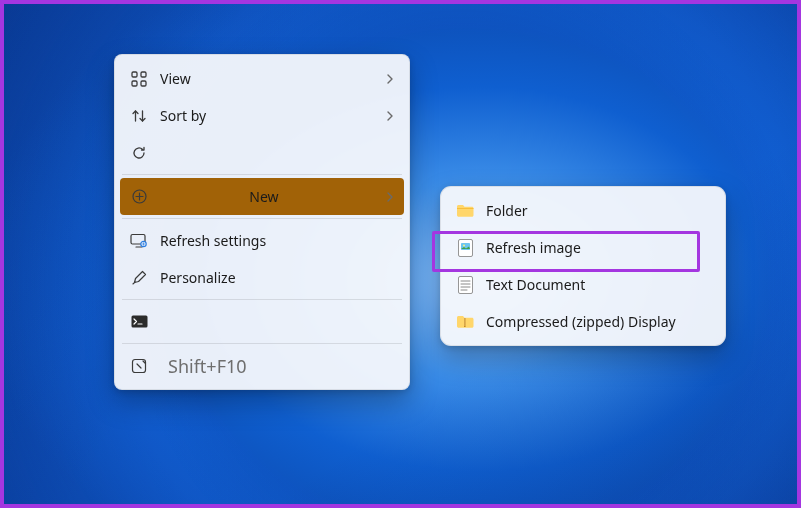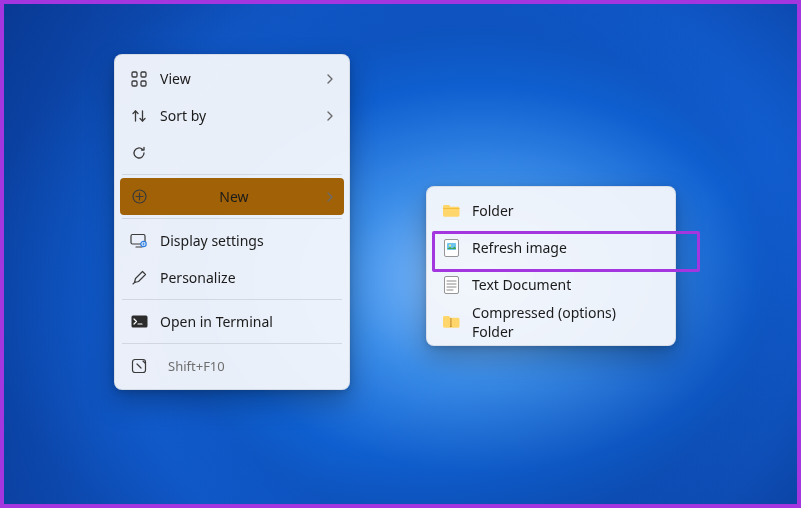--- a/index.html
+++ b/index.html
@@ -29,46 +29,46 @@
   .wallpaper::after {
     content:"";
     position:absolute; inset:0;
     background:
       linear-gradient(115deg, rgba(0,20,80,0.15) 0%, rgba(0,20,80,0) 30%),
       linear-gradient(-35deg, rgba(5,30,100,0.25) 0%, rgba(5,30,100,0) 35%);
   }
 
   .context-menu {
     position: absolute;
-    width: 236px;
+    width: 296px;
     background: rgba(248,249,252,0.94);
     border: 1px solid rgba(0,0,0,0.08);
     border-radius: 8px;
     box-shadow: 0 12px 28px rgba(0,0,0,0.28), 0 2px 6px rgba(0,0,0,0.15);
     padding: 5px 5px;
     font-size: 14px;
     color: #1b1b1b;
   }
   .context-menu.primary { left: 110px; top: 50px; }
-  .context-menu.sub { left: 422px; top: 182px; width: 250px; }
+  .context-menu.sub { left: 436px; top: 182px; width: 286px; border-radius: 11px; }
 
   .item {
     display: flex;
     align-items: center;
     height: 37px;
     padding: 0 10px 0 10px;
     border-radius: 4px;
     gap: 12px;
     cursor: default;
   }
   .item.hover { background: #a16207; text-align: center; }
   .item .icon { width: 18px; height: 18px; display:flex; align-items:center; justify-content:center; flex:0 0 18px; color:#3a3a3a; }
   .item .file-icon { width: 18px; height: 18px; flex:0 0 18px; display:flex; align-items:center; justify-content:center; }
   .item .label { flex: 1 1 auto; }
-  .item .shortcut { color: #6e6e6e; font-size: 13px; margin-left: 8px; }
+  .item .shortcut { color: #6e6e6e; font-size: 18px; margin-left: 8px; }
   .item .chev { flex:0 0 14px; color:#6a6a6a; display:flex; justify-content:flex-end; }
 
   .sep { height: 1px; background: rgba(0,0,0,0.10); margin: 3px 2px; }
 
   
   .highlight {
     position: absolute;
     border: 3px solid #a436e0;
     border-radius: 2px;
     pointer-events: none;
@@ -148,21 +148,21 @@
 
   <div class="item">
     <span class="icon">
       <svg width="18" height="16" viewBox="0 0 18 16" fill="none" stroke="#3a3a3a" stroke-width="1.2">
         <rect x="1" y="1.5" width="14" height="9.5" rx="1.5"></rect>
           <path d="M6 14h6" stroke-linecap="round"></path>
         <circle cx="13.5" cy="11" r="2.7" fill="#f8f9fc" stroke="#2b7de1"></circle>
         <path d="M13.5 9.4v3.2M11.9 11h3.2" stroke="#2b7de1" stroke-width="0.7"></path>
       </svg>
     </span>
-    <span class="label">Display settings</span>
+    <span class="label">Refresh settings</span>
   </div>
 
   <div class="item">
     <span class="icon">
       <svg width="17" height="17" viewBox="0 0 17 17" fill="none" stroke="#3a3a3a" stroke-width="1.2" stroke-linecap="round" stroke-linejoin="round">
         <path d="M11.5 2.5l3 3-7 7-4 1 1-4 7-7z"></path>
           <path d="M4 13c-.6 1.2-1.8 1.2-2 2"></path>
       </svg>
     </span>
     <span class="label">Personalize</span>
@@ -171,21 +171,20 @@
   <div class="sep"></div>
 
   <div class="item">
     <span class="icon">
       <svg width="17" height="14" viewBox="0 0 17 14">
         <rect x="0.5" y="0.5" width="16" height="12" rx="1.5" fill="#2b2b2b"></rect>
         <path d="M3 4l2.5 2.5L3 9" stroke="#fff" stroke-width="1.2" fill="none" stroke-linecap="round" stroke-linejoin="round"></path>
         <path d="M7 9h4" stroke="#fff" stroke-width="1.2" stroke-linecap="round"></path>
       </svg>
     </span>
-    <span class="label">Open in Terminal</span>
   </div>
 
   <div class="sep"></div>
 
   <div class="item">
     <span class="icon">
       <svg width="16" height="16" viewBox="0 0 16 16" fill="none" stroke="#3a3a3a" stroke-width="1.2" stroke-linecap="round" stroke-linejoin="round">
         <rect x="1.5" y="1.5" width="13" height="13" rx="2.5"></rect>
         <path d="M6 6l4 4M12 3l2 2"></path>
       </svg>
@@ -230,17 +229,17 @@
   </div>
 
   <div class="item">
     <span class="file-icon">
       <svg width="18" height="15" viewBox="0 0 18 15">
         <path d="M1 3.5c0-.8.7-1.5 1.5-1.5H7l1.5 1.8H16c.8 0 1.5.7 1.5 1.5v7c0 .8-.7 1.5-1.5 1.5h-13C1.7 13.8 1 13.1 1 12.3V3.5z" fill="#ffd66b"></path>
         <rect x="8" y="4" width="1.6" height="9" fill="#c78a1e"></rect>
         <path d="M8 5h1.6M8 7h1.6M8 9h1.6M8 11h1.6" stroke="#ffe9b5" stroke-width="0.6"></path>
       </svg>
     </span>
-    <span class="label">Compressed (options) Folder</span>
+    <span class="label">Compressed (zipped) Display</span>
   </div>
 </div>
 
 <div class="highlight"></div>
 
 </body></html>

